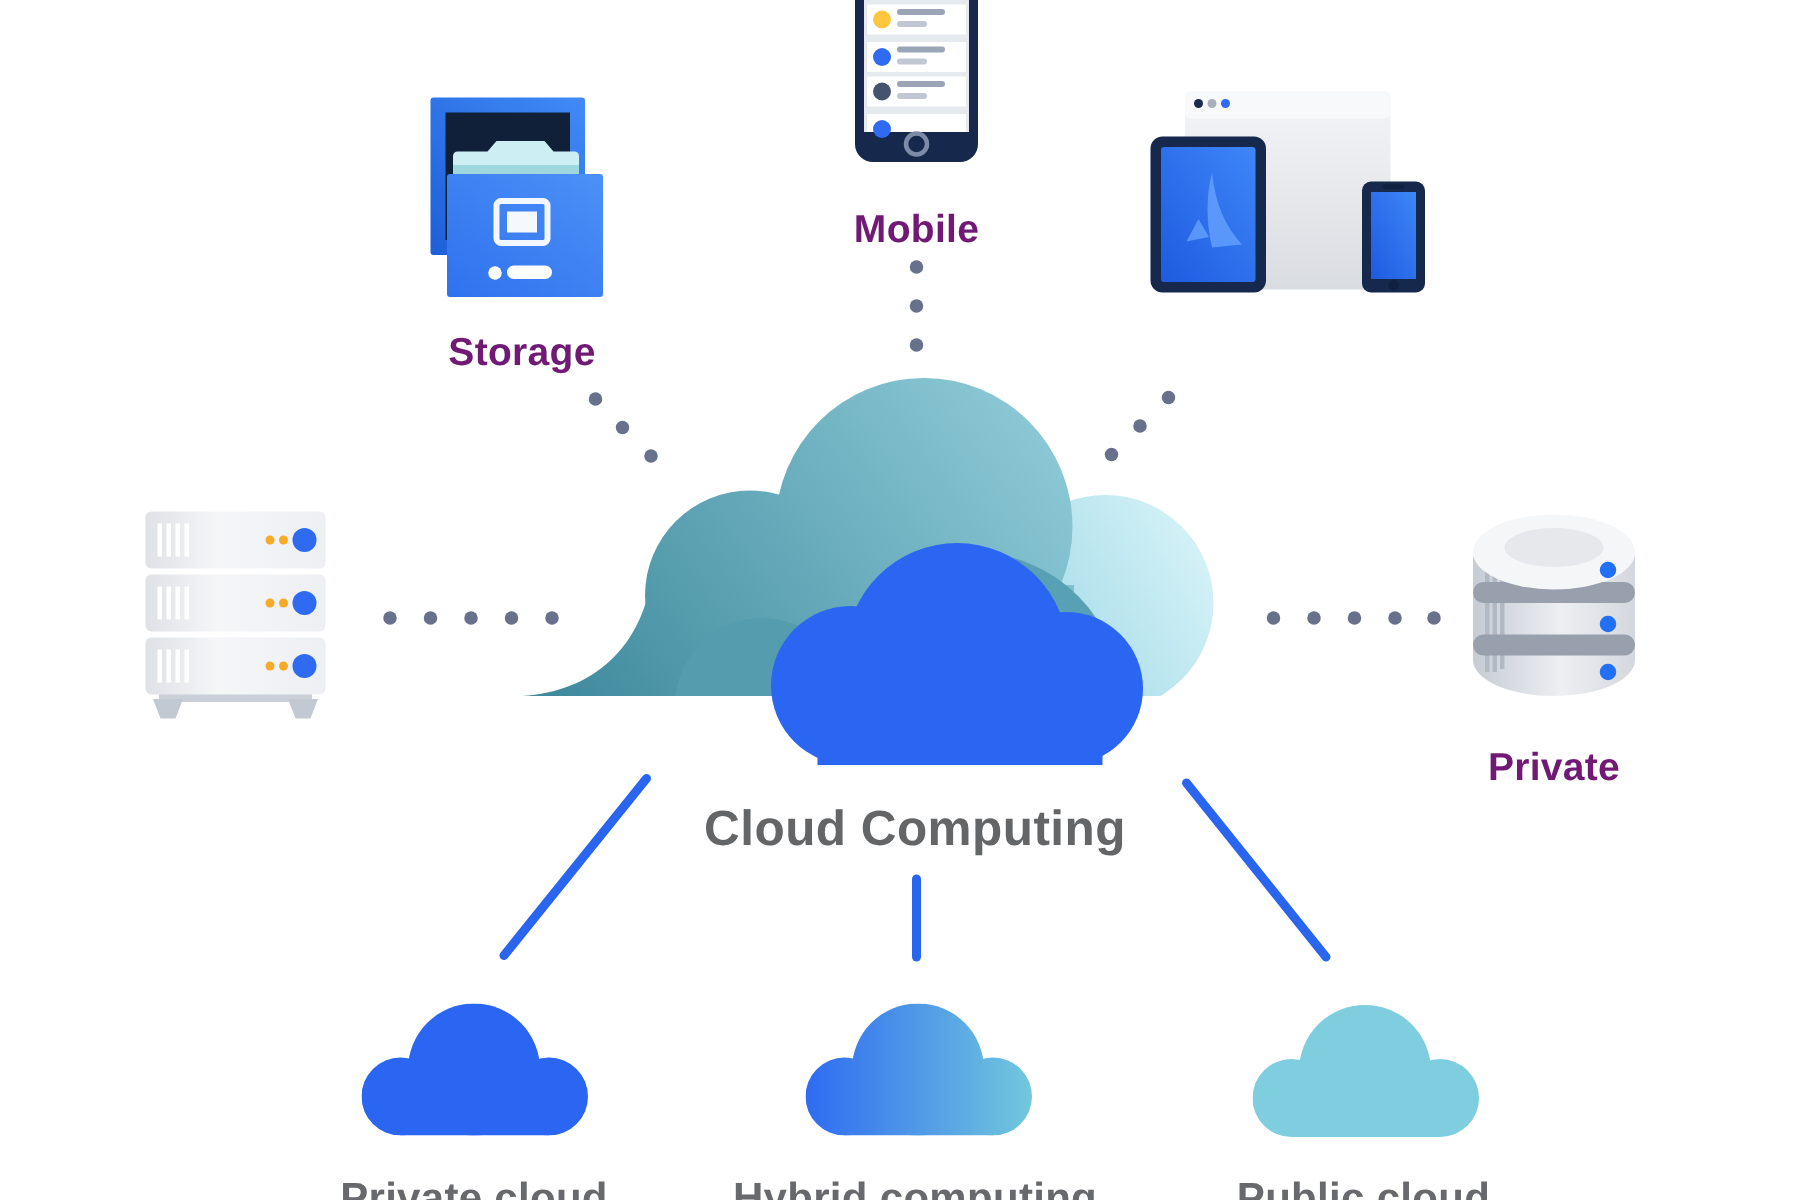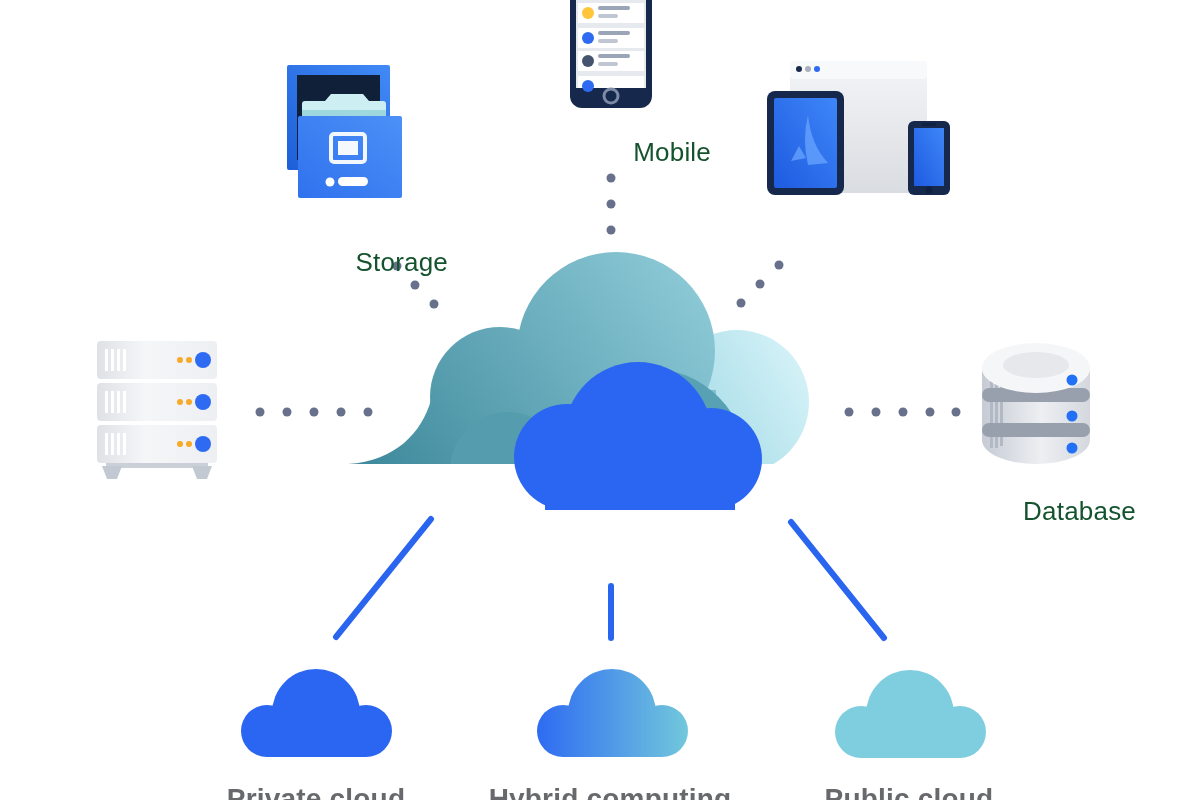--- a/index.html
+++ b/index.html
@@ -2,22 +2,22 @@
 <html><head>
 <meta charset="utf-8">
 <style>
   html,body{margin:0;padding:0;background:#ffffff;}
   .canvas{
     position:relative;width:1200px;height:800px;background:#ffffff;
     overflow:hidden;font-family:"Liberation Sans",sans-serif;
   }
   .abs{position:absolute;}
   .node-label{
-    position:absolute;text-align:right;color:#14532d;
-    font-weight:400;font-size:26px;letter-spacing:.2px;
+    position:absolute;text-align:center;color:#701a75;
+    font-weight:700;font-size:26px;letter-spacing:.2px;
   }
   .center-label{
     position:absolute;text-align:center;color:#636567;
     font-weight:700;font-size:33px;letter-spacing:.3px;
   }
   .bottom-label{
     position:absolute;text-align:center;color:#67696C;
     font-weight:700;font-size:28px;letter-spacing:.2px;
   }
   svg{display:block;}
@@ -264,22 +264,23 @@
 
   <svg class="abs" style="left:835px;top:670px;" width="151" height="88" viewBox="0 0 151 88">
     <g fill="#7FCEDF">
       <circle cx="26" cy="62" r="26"></circle>
         <circle cx="75" cy="44" r="44"></circle>
         <circle cx="125" cy="62" r="26"></circle>
       <rect x="26" y="40" width="99" height="48"></rect>
     </g>
   </svg>
 
-  <div class="node-label" style="left:248px;top:219px;width:200px;margin-top:28px;">Storage</div>
+  <div class="node-label" style="left:248px;top:219px;width:200px;">Storage</div>
   <div class="node-label" style="left:511px;top:137px;width:200px;">Mobile</div>
-  <div class="node-label" style="left:936px;top:496px;width:200px;">Database</div>
-
+  <div class="node-label" style="left:936px;top:496px;width:200px;">Private</div>
+
+  <div class="center-label" style="left:410px;top:533px;width:400px;">Cloud Computing</div>
 
   <div class="bottom-label" style="left:216px;top:783px;width:200px;">Private cloud</div>
   <div class="bottom-label" style="left:460px;top:783px;width:300px;">Hybrid computing</div>
   <div class="bottom-label" style="left:809px;top:783px;width:200px;">Public cloud</div>
 
 </div>
 
 </body></html>

